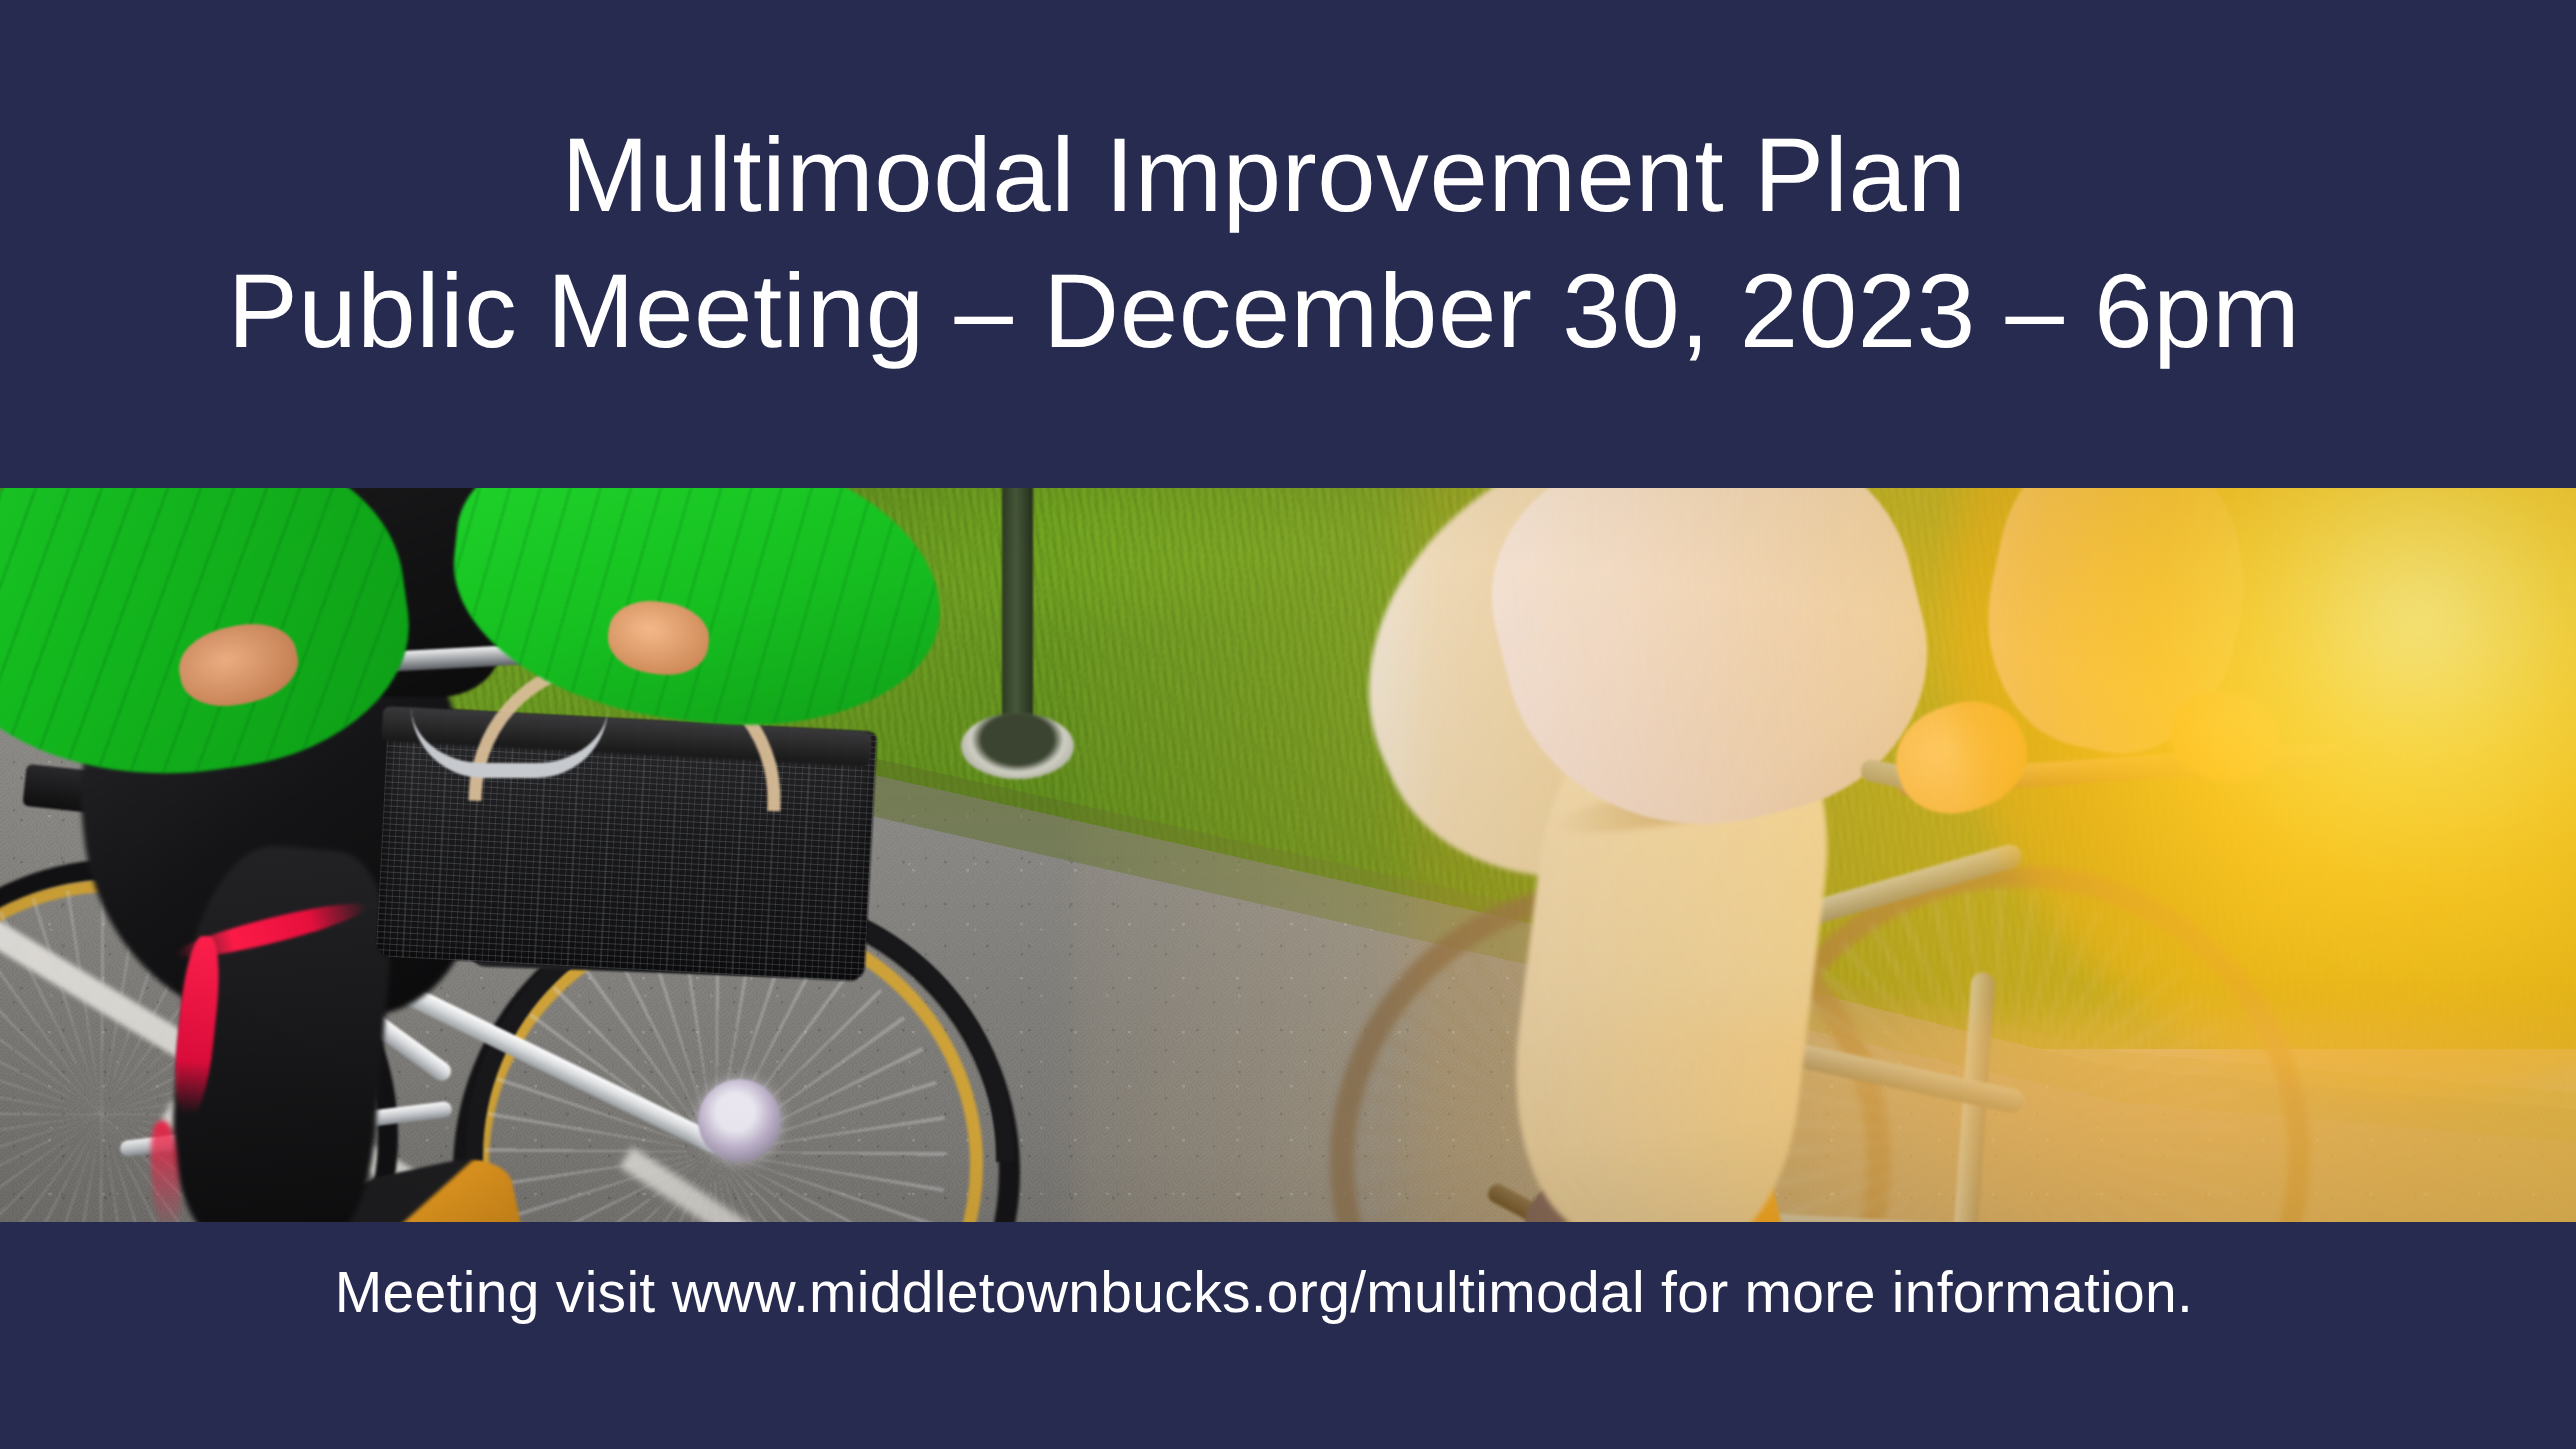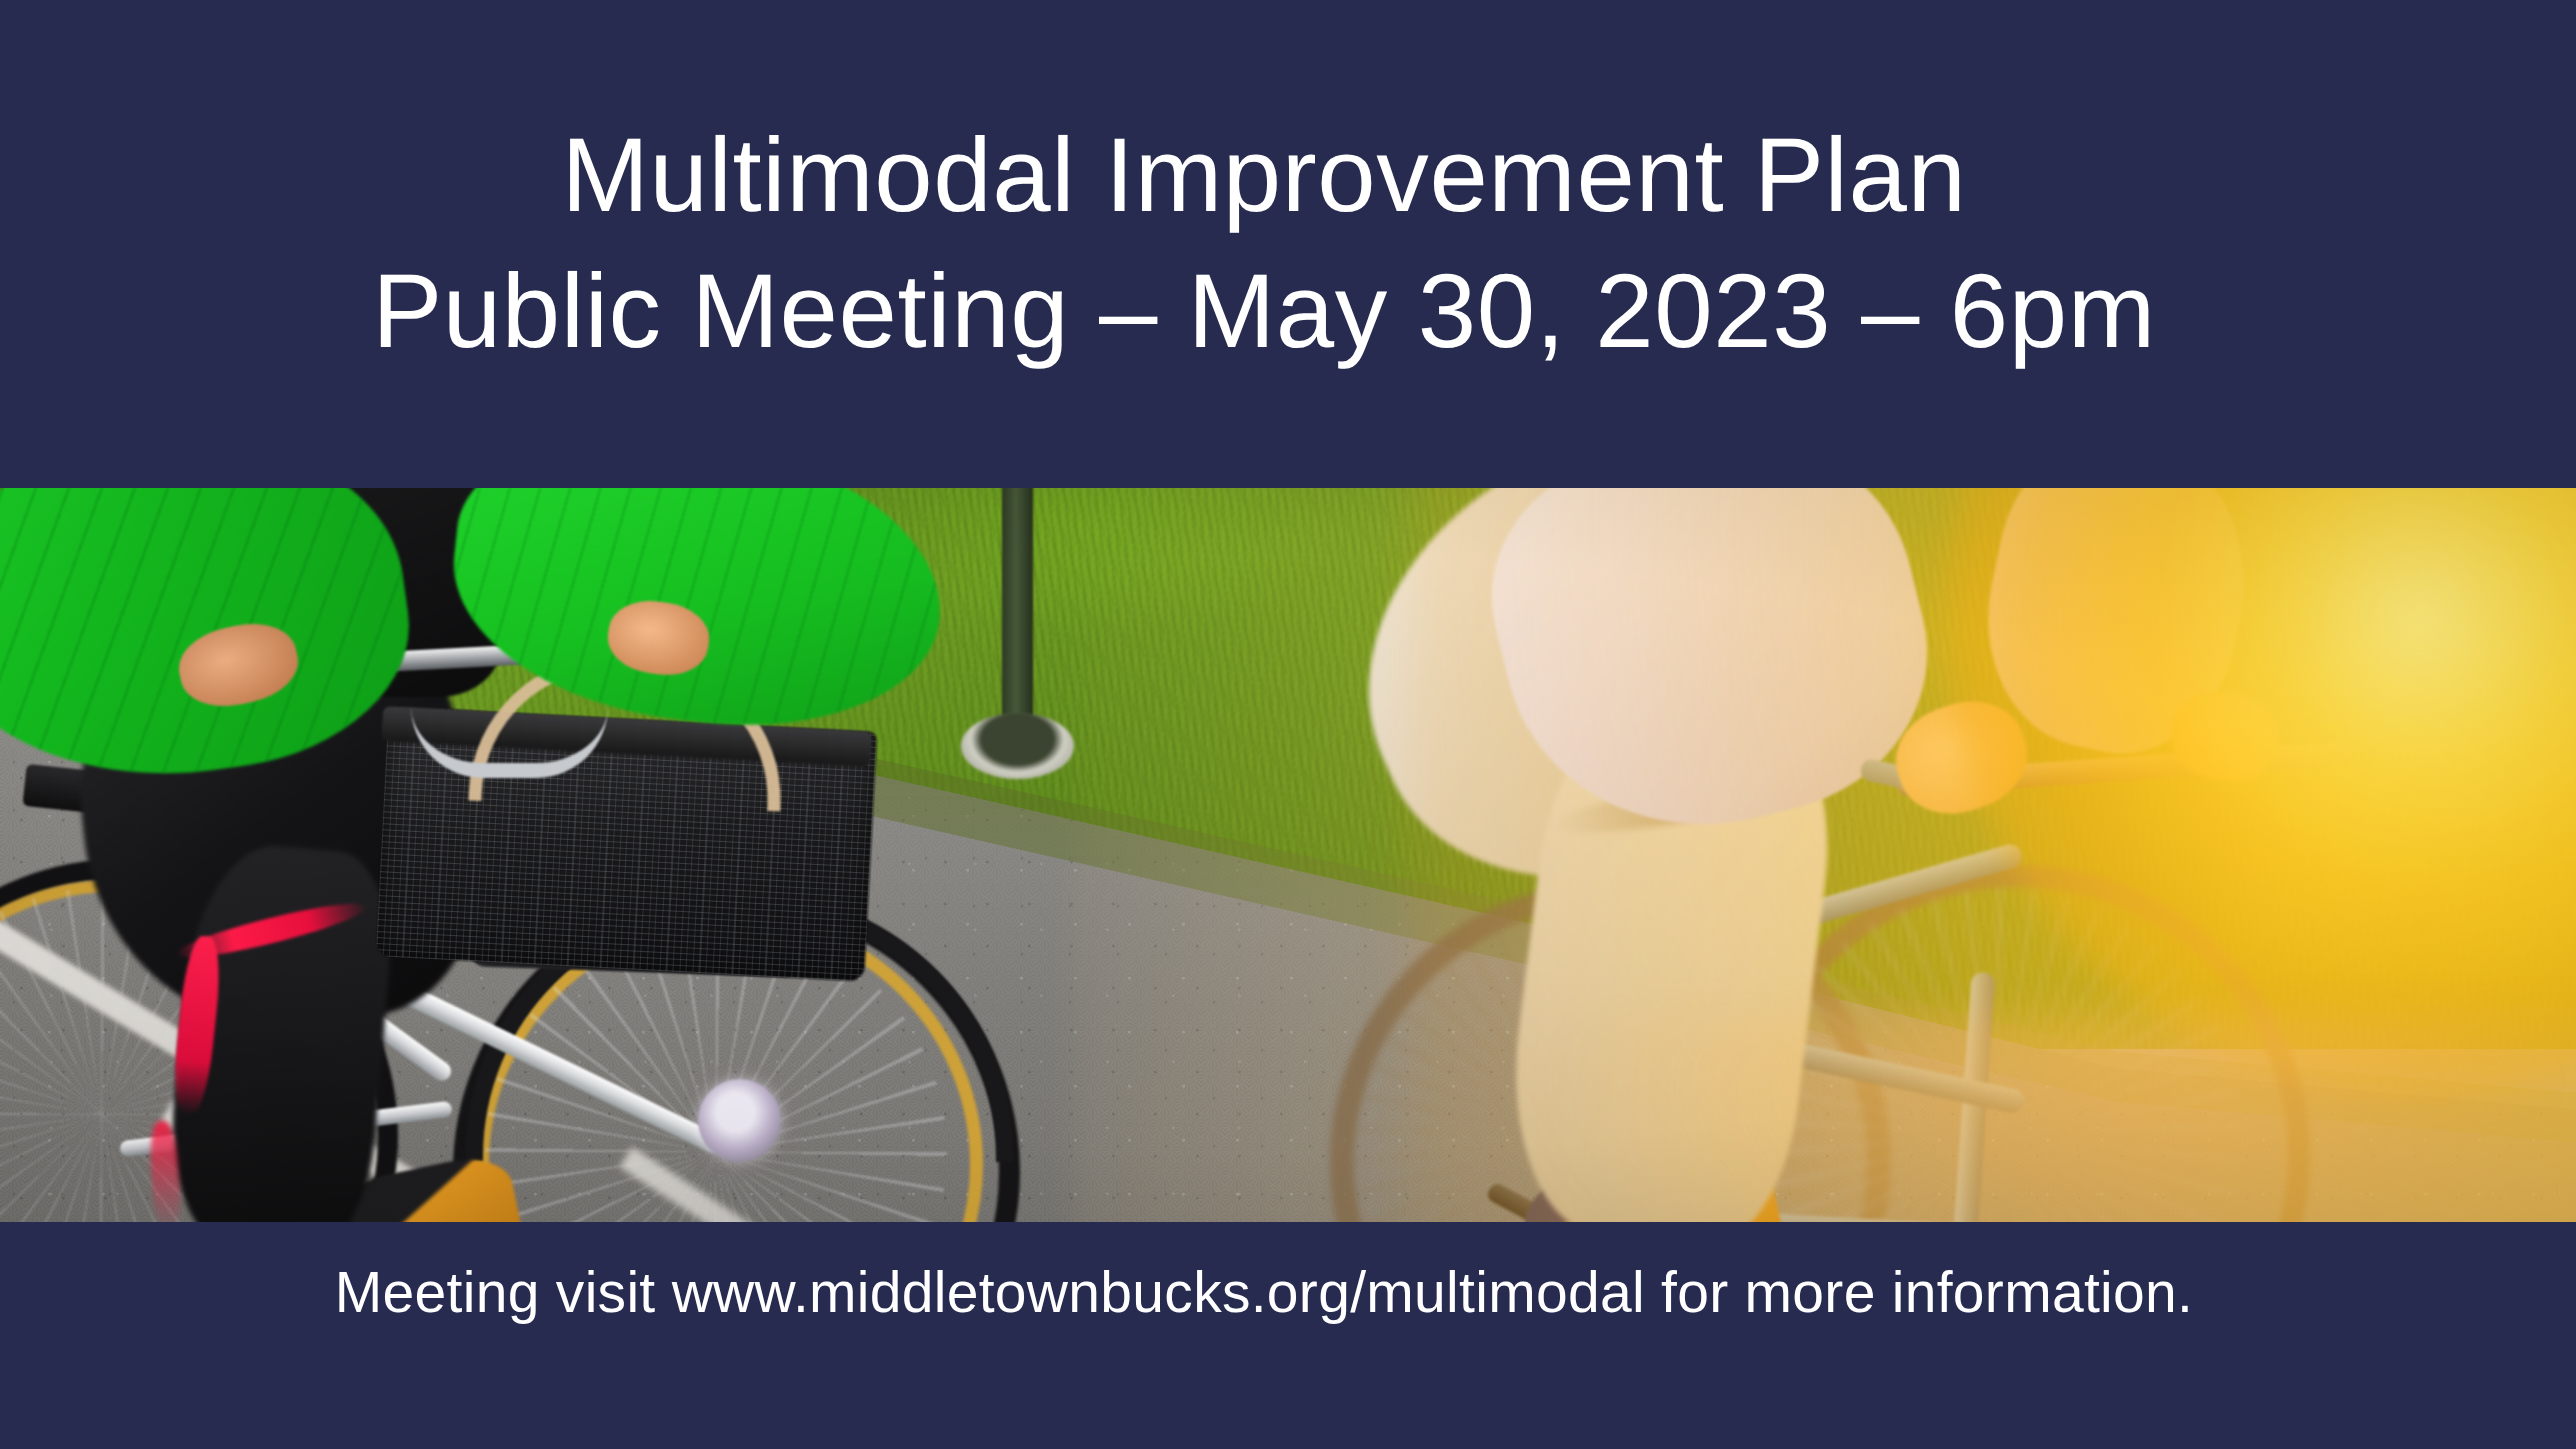--- a/index.html
+++ b/index.html
@@ -782,21 +782,21 @@
     <div class="layer L-jacket-quilt2"></div>
     <div class="layer L-hand-1"></div>
     <div class="layer L-hand-2"></div>
 
     <div class="layer photo-soften"></div>
   </div>
 
   <div class="band-top">
     <div class="title-block">
       <div class="title-line title-line-1">Multimodal Improvement Plan</div>
-      <div class="title-line title-line-2">Public Meeting – May 30, 2023 – 6pm</div>
+      <div class="title-line title-line-2">Public Meeting – December 30, 2023 – 6pm</div>
     </div>
   </div>
 
   <div class="band-bottom">
     <div class="footer-text">Meeting visit www.middletownbucks.org/multimodal for more information.</div>
   </div>
 
 </div>
 
 

